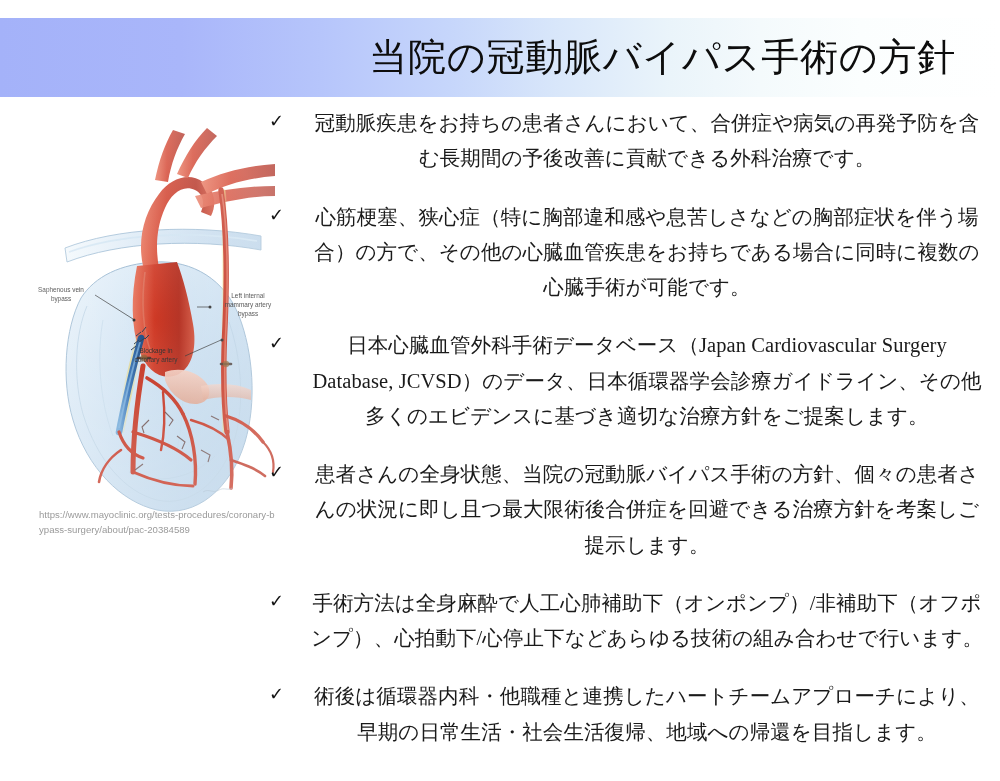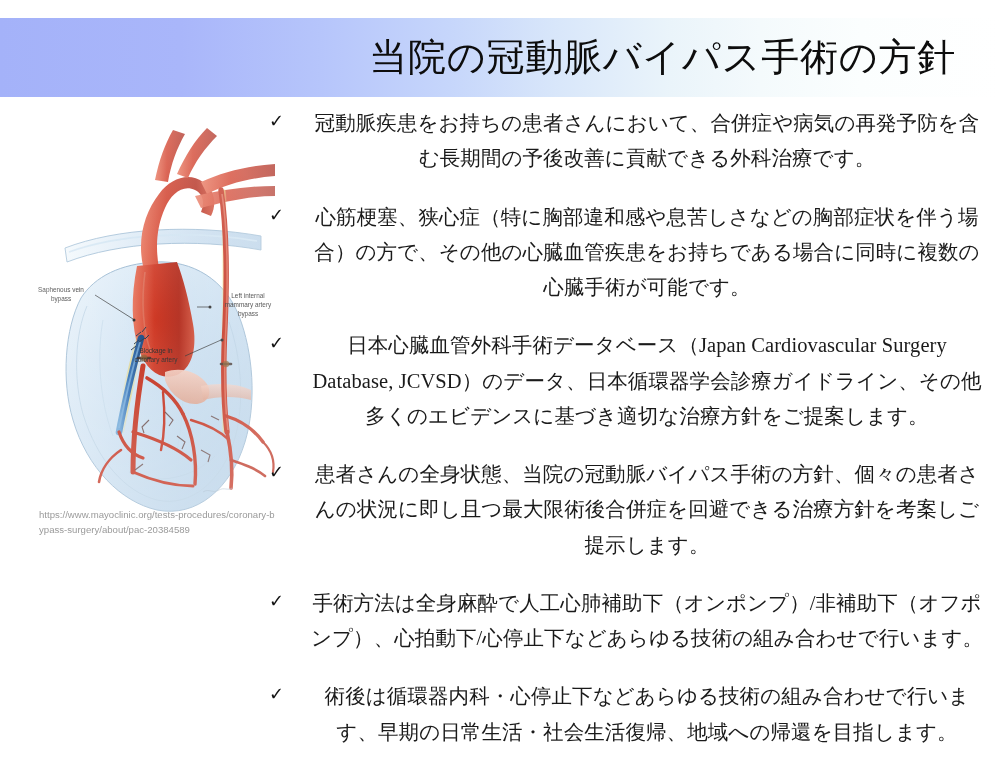--- a/index.html
+++ b/index.html
@@ -316,16 +316,16 @@
     <span class="bullet-text">患者さんの全身状態、当院の冠動脈バイパス手術の方針、個々の患者さんの状況に即し且つ最大限術後合併症を回避できる治療方針を考案しご提示します。</span>
   </div>
 
   <div class="bullet-item">
     <span class="bullet-check">✓</span>
     <span class="bullet-text">手術方法は全身麻酔で人工心肺補助下（オンポンプ）/非補助下（オフポンプ）、心拍動下/心停止下などあらゆる技術の組み合わせで行います。</span>
   </div>
 
   <div class="bullet-item">
     <span class="bullet-check">✓</span>
-    <span class="bullet-text">術後は循環器内科・心停止下などあらゆる技術の組み合わせで行います、早期の日常生活・社会生活復帰、地域への帰還を目指します。</span>
+    <span class="bullet-text">術後は循環器内科・他職種と連携したハートチームアプローチにより、早期の日常生活・社会生活復帰、地域への帰還を目指します。</span>
   </div>
 
 </div>
 
 </body></html>

